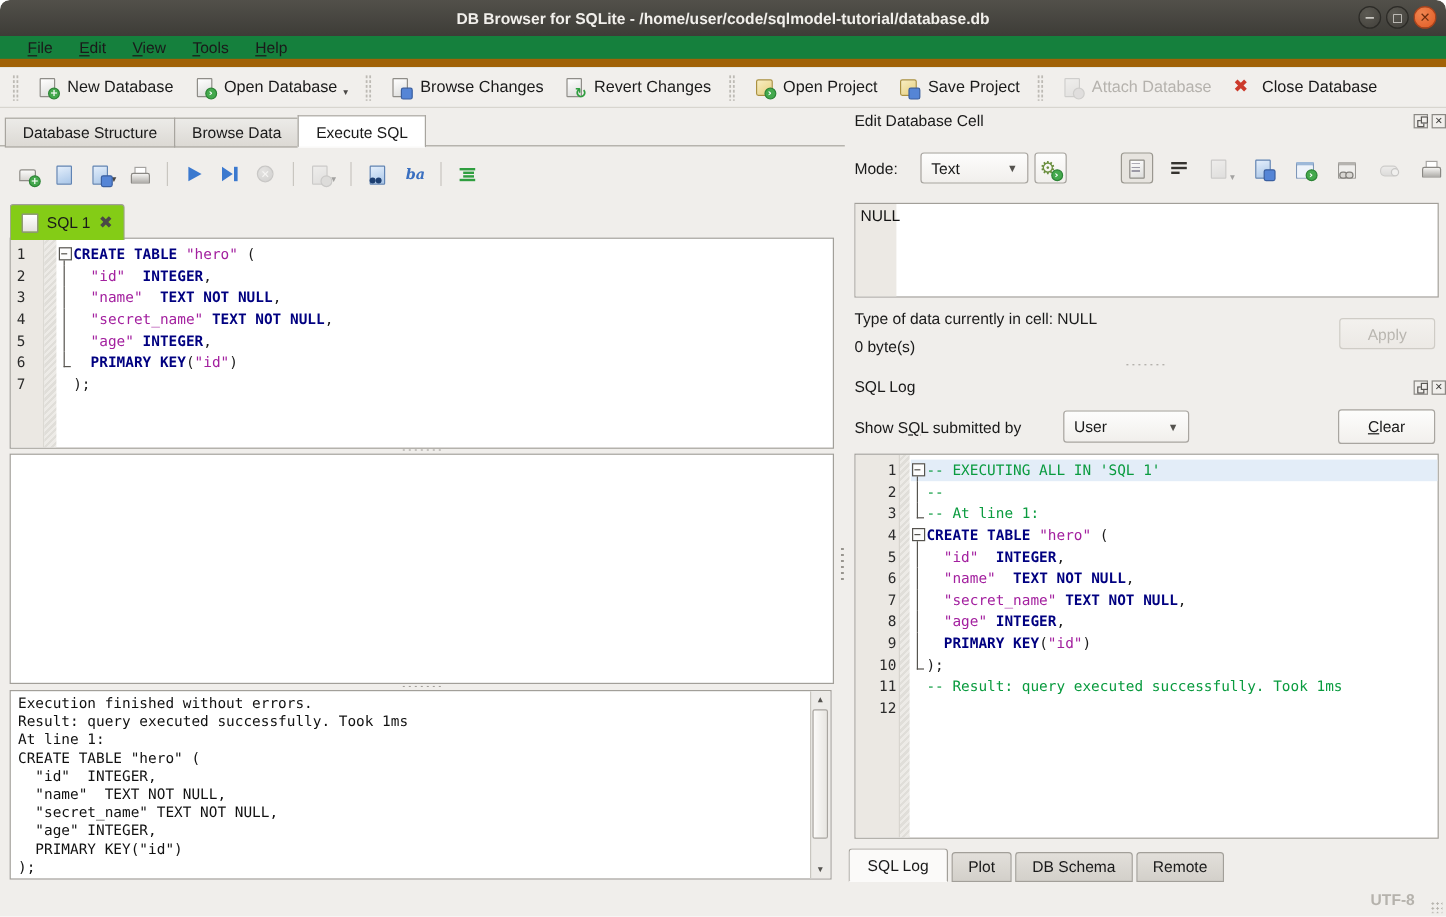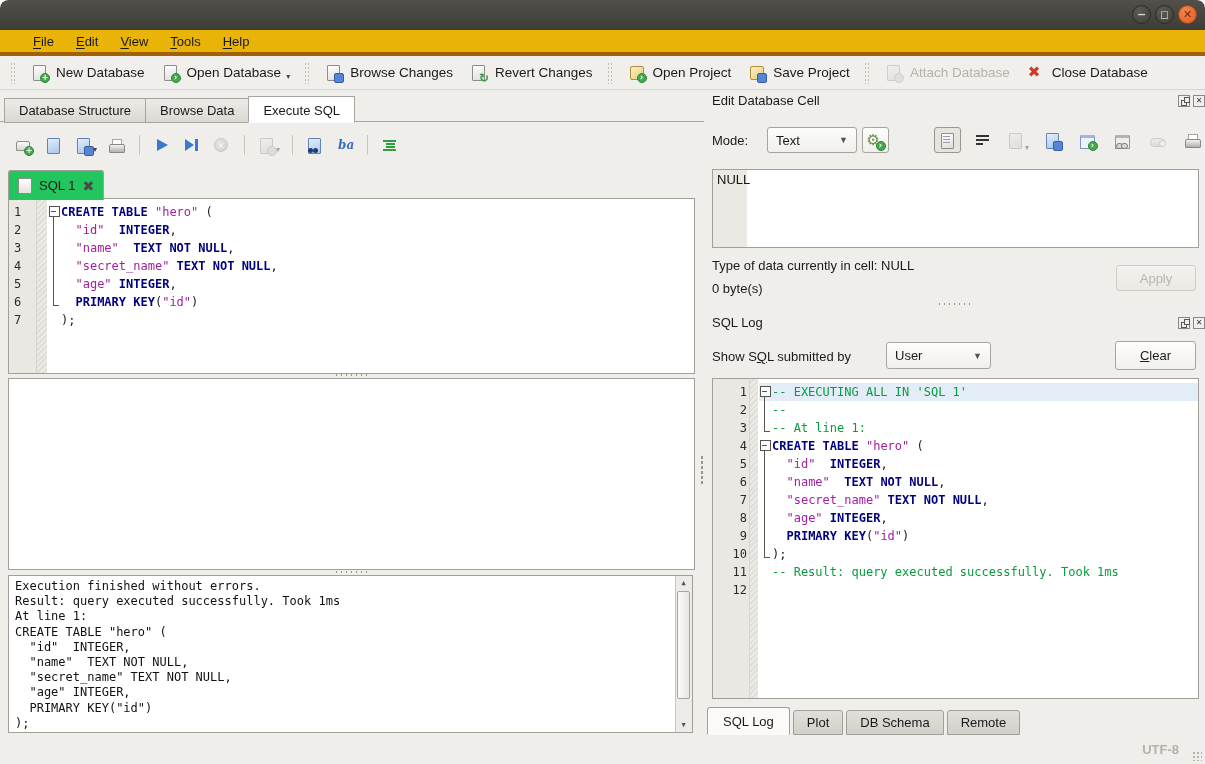--- a/index.html
+++ b/index.html
@@ -10,22 +10,22 @@
   .titlebar{position:absolute;left:0;top:0;width:100%;height:30px;
             background:linear-gradient(#52504a,#3d3c37);border-radius:8px 8px 0 0;
             display:flex;align-items:center;justify-content:center;}
   .titlebar .title{color:#f1efeb;font-size:13px;font-weight:bold;}
   .winctl{position:absolute;right:8px;top:5px;display:flex;gap:4px;}
   .wbtn{width:19px;height:19px;border-radius:50%;background:radial-gradient(circle at 35% 30%,#5c5a53,#413f3a);
         border:1px solid #2c2b27;box-sizing:border-box;color:#d9d7d2;
         font:bold 11px/17px "DejaVu Sans",sans-serif;text-align:center;cursor:pointer;}
   .wbtn.close{background:radial-gradient(circle at 35% 30%,#f08550,#e25a23);border-color:#a8431c;color:#6e2d0e;}
   
-  .menubar{position:absolute;left:0;top:30px;width:100%;height:26px;background:#eab308;
-           border-bottom:4px solid #a16207;display:flex;align-items:center;padding-left:22px;box-sizing:border-box;}
+  .menubar{position:absolute;left:0;top:30px;width:100%;height:26px;background:#15803d;
+           border-bottom:7px solid #a16207;display:flex;align-items:center;padding-left:12px;box-sizing:border-box;}
   .menu-item{padding:3px 11px;font-size:13px;cursor:default;}
   .menu-item u,.mn u{text-decoration:underline;text-underline-offset:2px;}
   
   .toolbar{position:absolute;left:0;top:56px;width:100%;height:34px;background:#f1efec;
            border-bottom:1px solid #d8d5cf;display:flex;align-items:center;padding-left:4px;box-sizing:border-box;}
   .tsep{width:6px;height:22px;margin:0 6px;
         background-image:radial-gradient(#bdbab4 1px,transparent 1px);background-size:3px 4px;}
   .tbtn{display:flex;align-items:center;gap:6px;padding:4px 8px;font-size:13.5px;border-radius:3px;cursor:pointer;white-space:nowrap;}
   .tbtn.disabled{color:#b5b2ad;cursor:default;}
   .tbtn.disabled .icn{opacity:.4;filter:grayscale(1);}
@@ -87,21 +87,21 @@
   .mtab{font-size:13px;padding:4px 14px;background:linear-gradient(#ecebe8,#dcd9d4);
         border:1px solid #a8a59f;margin-right:-1px;height:25px;box-sizing:border-box;cursor:pointer;}
   .mtab.active{background:#ffffff;height:27px;padding-top:6px;border-bottom:1px solid #fafaf8;z-index:3;position:relative;}
   
   .sql-toolbar{position:absolute;left:14px;top:131px;height:28px;display:flex;align-items:center;gap:10px;}
   .ibtn{cursor:pointer;display:flex;align-items:flex-end;}
   .ibtn.disabled{opacity:.45;filter:grayscale(1);cursor:default;}
   .isep{width:1px;height:20px;background:#c9c6c0;margin:0 2px;}
   
   .sql-filetab{position:absolute;left:8px;top:170px;height:29px;padding:0 9px;display:inline-flex;align-items:center;gap:7px;
-        background:#22c55e;border:1px solid #a29f99;border-bottom:none;border-radius:3px 3px 0 0;font-size:13px;z-index:2;cursor:pointer;}
+        background:#84cc16;border:1px solid #a29f99;border-bottom:none;border-radius:3px 3px 0 0;font-size:13px;z-index:2;cursor:pointer;}
   .doc-mini{position:relative;width:12px;height:14px;background:linear-gradient(#fff,#e4e2de);border:1px solid #8f8d88;border-radius:1px;}
   .tab-close{font:bold 14px/14px "DejaVu Sans",sans-serif;color:#4a4846;cursor:pointer;}
   
   .codebox{position:absolute;background:#fff;border:1px solid #a29f99;overflow:hidden;
            font:12px/18px "DejaVu Sans Mono",monospace;}
   .codebox .gut{position:absolute;left:0;top:0;bottom:0;background:#ebe8e3;border-right:1px solid #d8d5cf;}
   .codebox .hat{position:absolute;top:0;bottom:0;
            background:repeating-linear-gradient(135deg,#edebe7 0 2px,#e0ded9 2px 4px);}
   .codebox .rows{position:relative;padding-top:4px;}
   .crow{display:flex;height:18px;}
@@ -172,20 +172,21 @@
   .status-enc{position:absolute;right:26px;bottom:7px;font-size:13px;color:#b5b2ac;font-weight:bold;}
   .grip{position:absolute;right:3px;bottom:3px;width:10px;height:10px;cursor:nwse-resize;
         background-image:radial-gradient(#b5b2ac 1px,transparent 1px);background-size:4px 4px;}
 </style>
 </head>
 <body>
 
 <div class="app">
 
   <div class="titlebar">
+    <span class="title">DB Browser for SQLite - /home/user/code/sqlmodel-tutorial/database.db</span>
     <span class="winctl">
       <span class="wbtn">−</span>
       <span class="wbtn">◻</span>
       <span class="wbtn close">✕</span>
     </span>
   </div>
 
   <div class="menubar">
       <span class="menu-item"><u>F</u>ile</span>
       <span class="menu-item"><u>E</u>dit</span>

